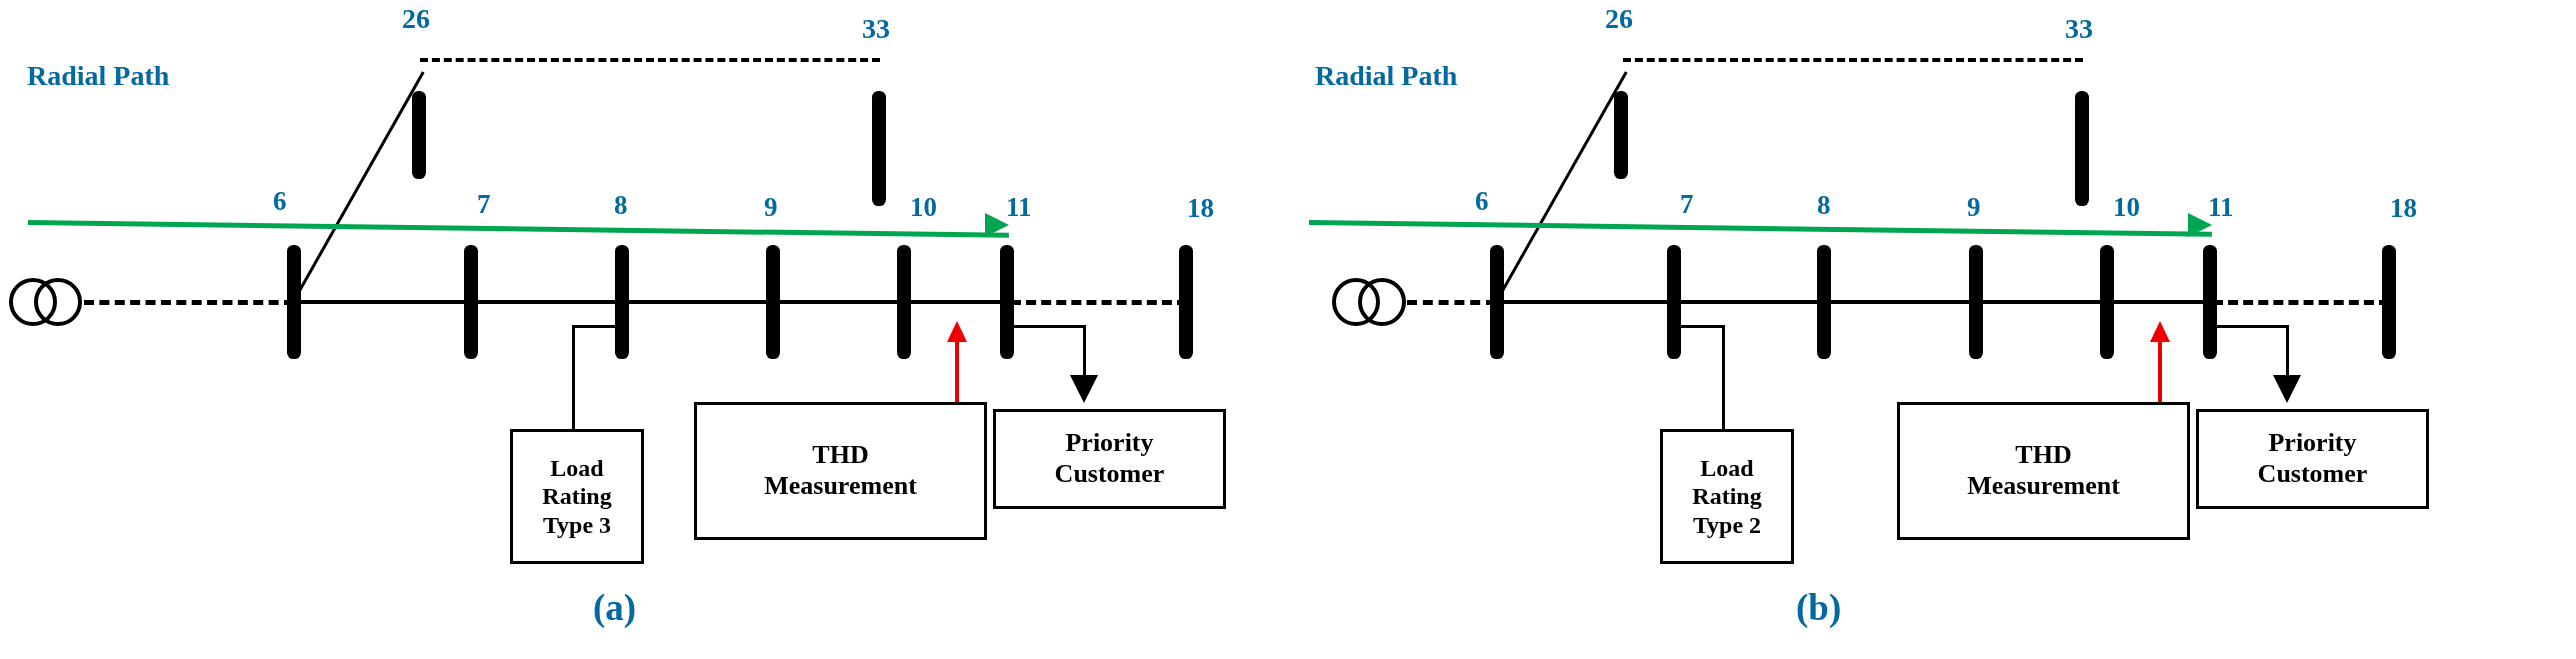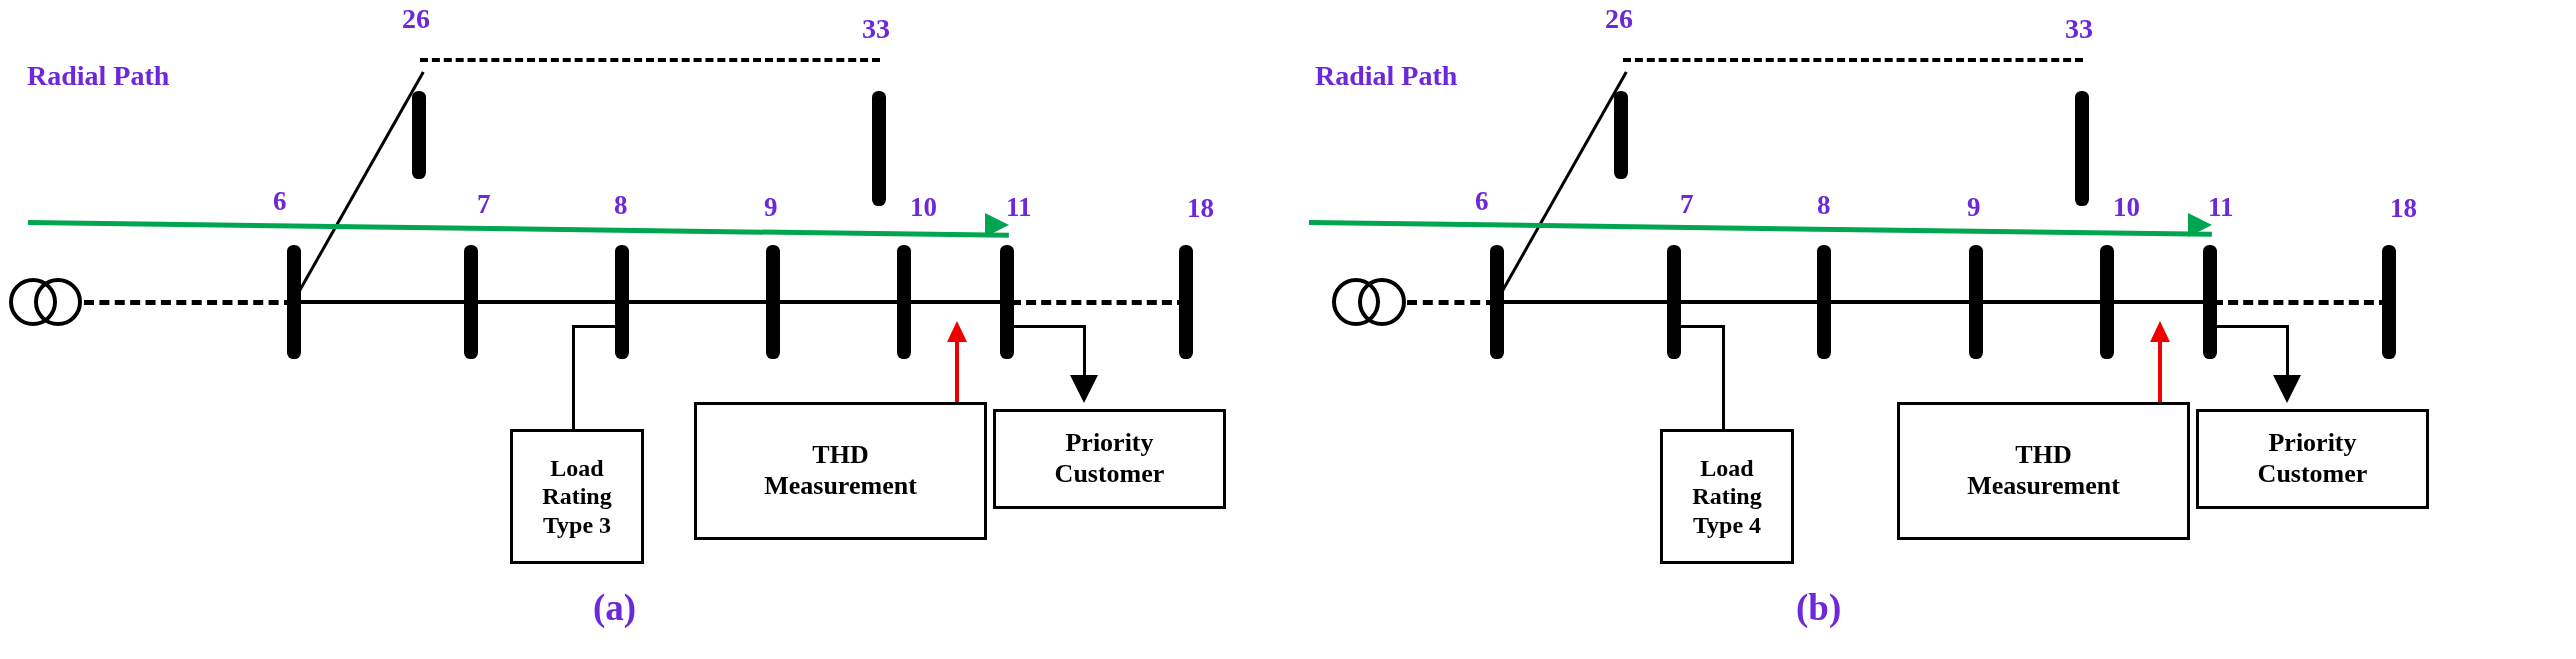--- a/index.html
+++ b/index.html
@@ -35,21 +35,21 @@
   .blk-head{position:absolute;width:0;height:0;border-top:28px solid #000;border-left:14px solid transparent;border-right:14px solid transparent;}
 
   
   .xf-circle{position:absolute;border:4.3px solid #000;border-radius:50%;background:transparent;}
 
   
   .box{position:absolute;border:3.5px solid #000;background:#fff;display:flex;flex-direction:column;align-items:center;justify-content:center;text-align:center;font-weight:bold;color:#000;line-height:1.18;}
   .box span{display:block;white-space:nowrap;}
 
   
-  .lbl{position:absolute;font-weight:bold;color:#6d28d9;white-space:nowrap;}
+  .lbl{position:absolute;font-weight:bold;color:#0369a1;white-space:nowrap;}
   .bus-num{font-size:27px;}
   .top-num{font-size:28px;}
   .radial-lbl{font-size:28px;}
   .panel-cap{font-size:37px;}
 </style>
 </head>
 <body>
 
 <div id="root">
 
@@ -170,21 +170,21 @@
     <div class="red-line" style="left:870px;top:341px;height:62px;"></div>
     <div class="red-head" style="left:862px;top:321px;"></div>
 
     <div class="hline" style="left:923px;top:325px;width:78px;height:2.8px;"></div>
     <div class="vline" style="left:998px;top:325px;height:51px;width:2.8px;"></div>
     <div class="blk-head" style="left:985px;top:375px;"></div>
 
     <div class="box" style="left:372px;top:429px;width:128px;height:129px;font-size:24px;">
       <span>Load</span>
       <span>Rating</span>
-      <span>Type 4</span>
+      <span>Type 2</span>
     </div>
 
     <div class="box" style="left:609px;top:402px;width:287px;height:132px;font-size:26px;">
       <span>THD</span>
       <span>Measurement</span>
     </div>
 
     <div class="box" style="left:908px;top:409px;width:227px;height:94px;font-size:26px;">
       <span>Priority</span>
       <span>Customer</span>

